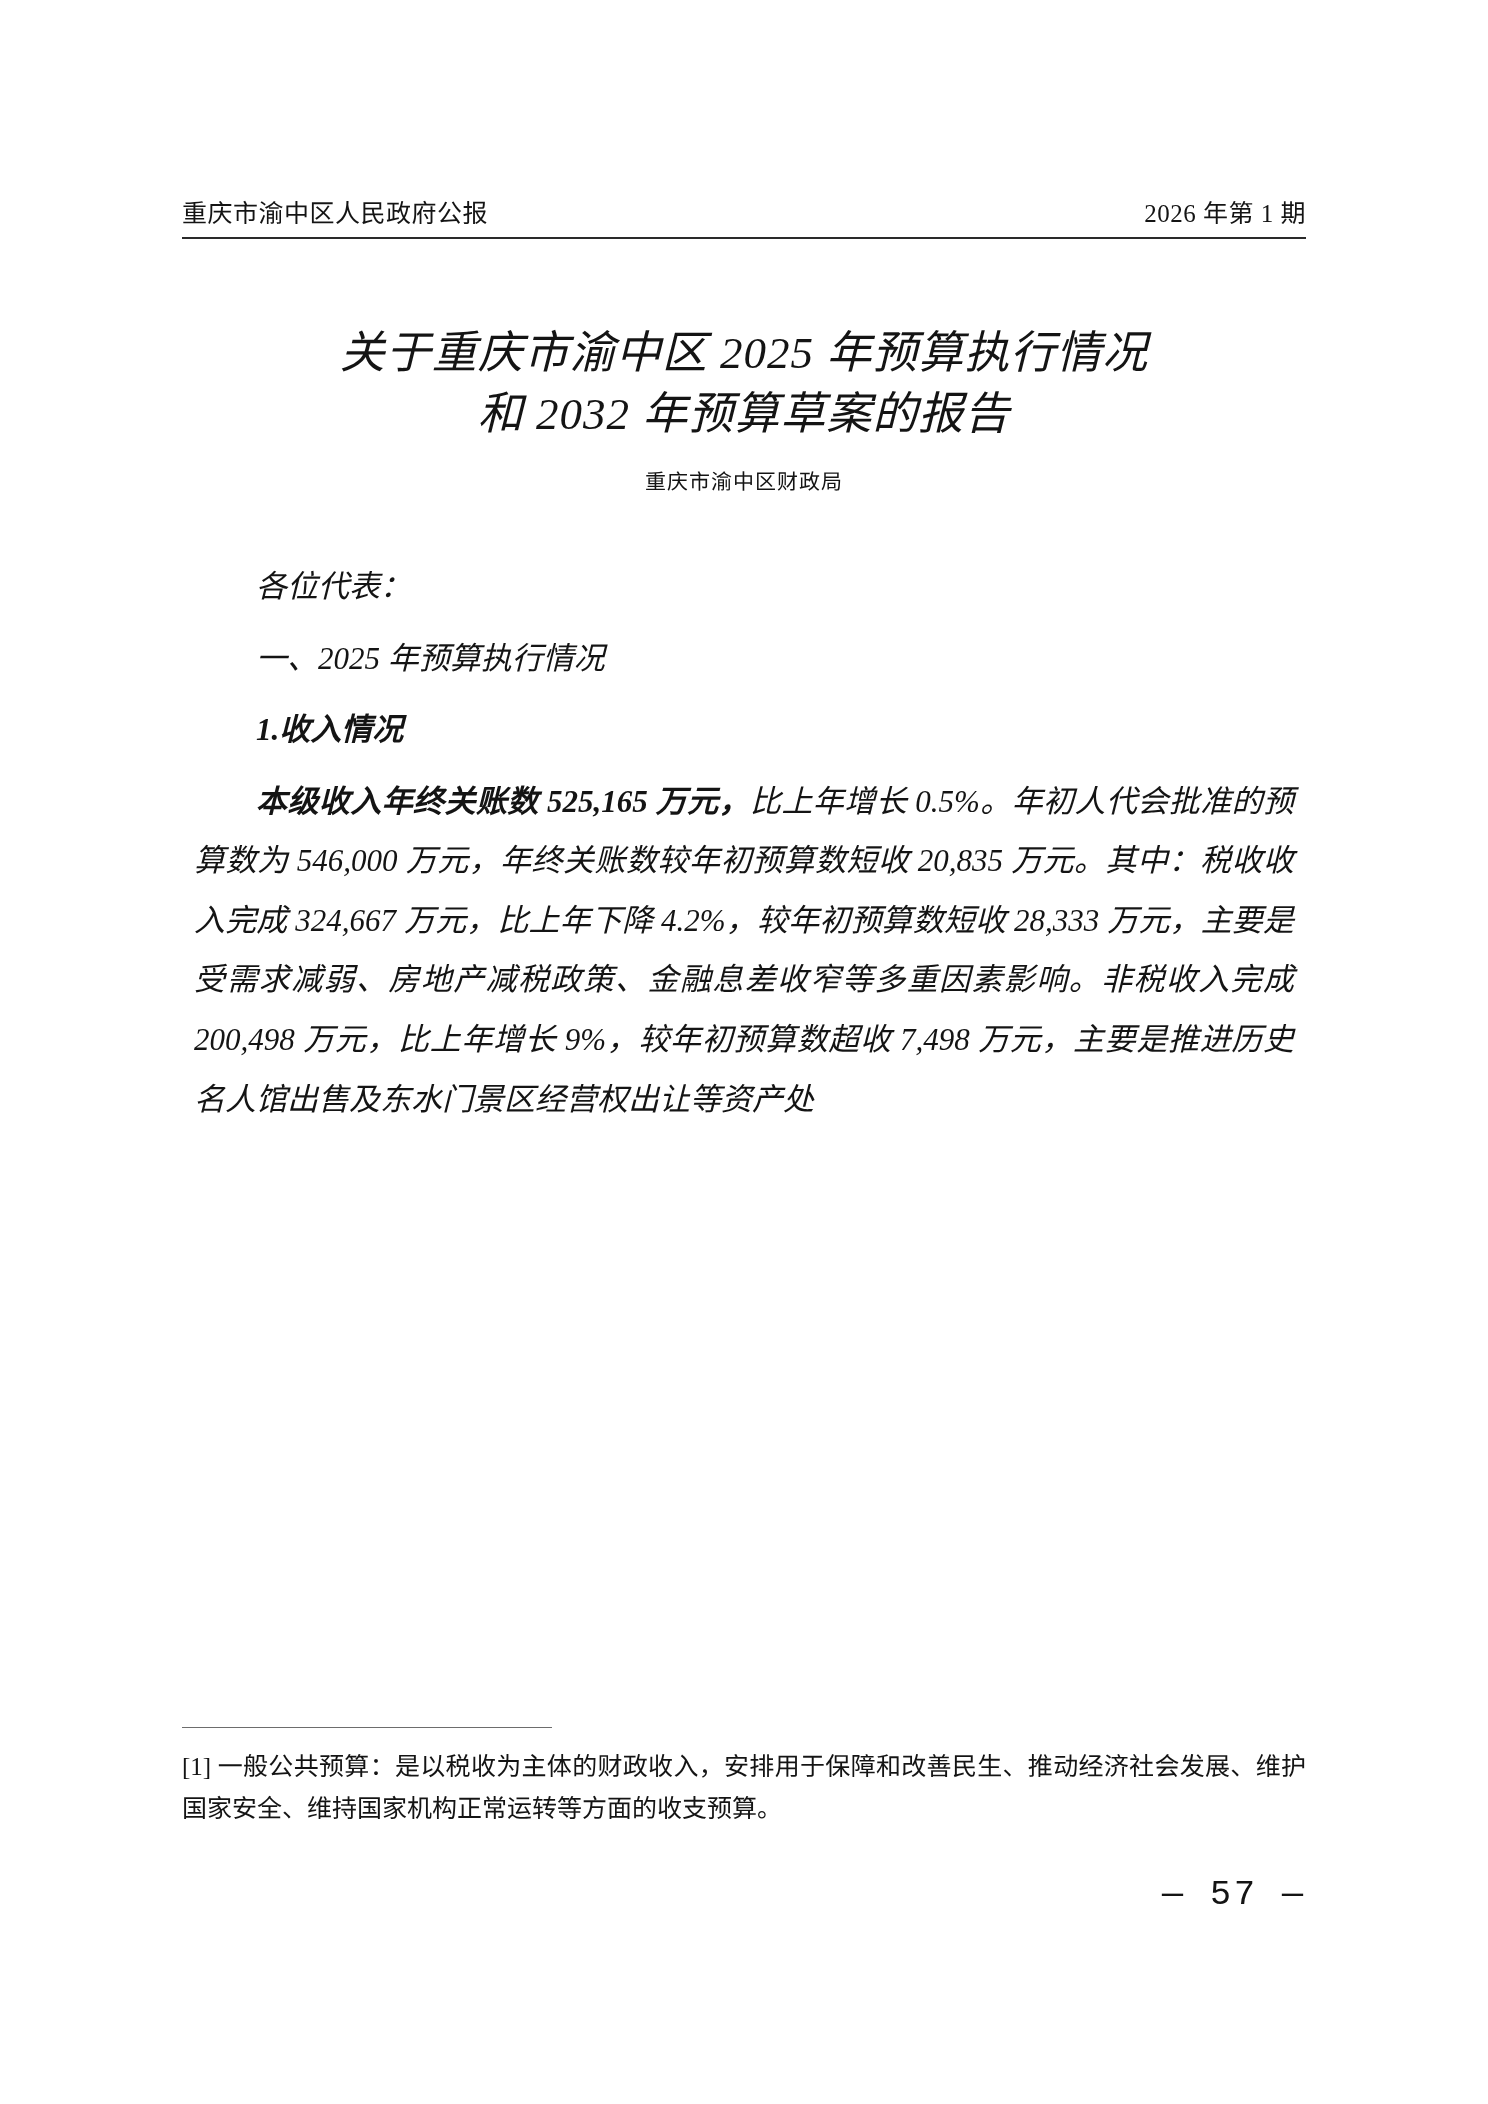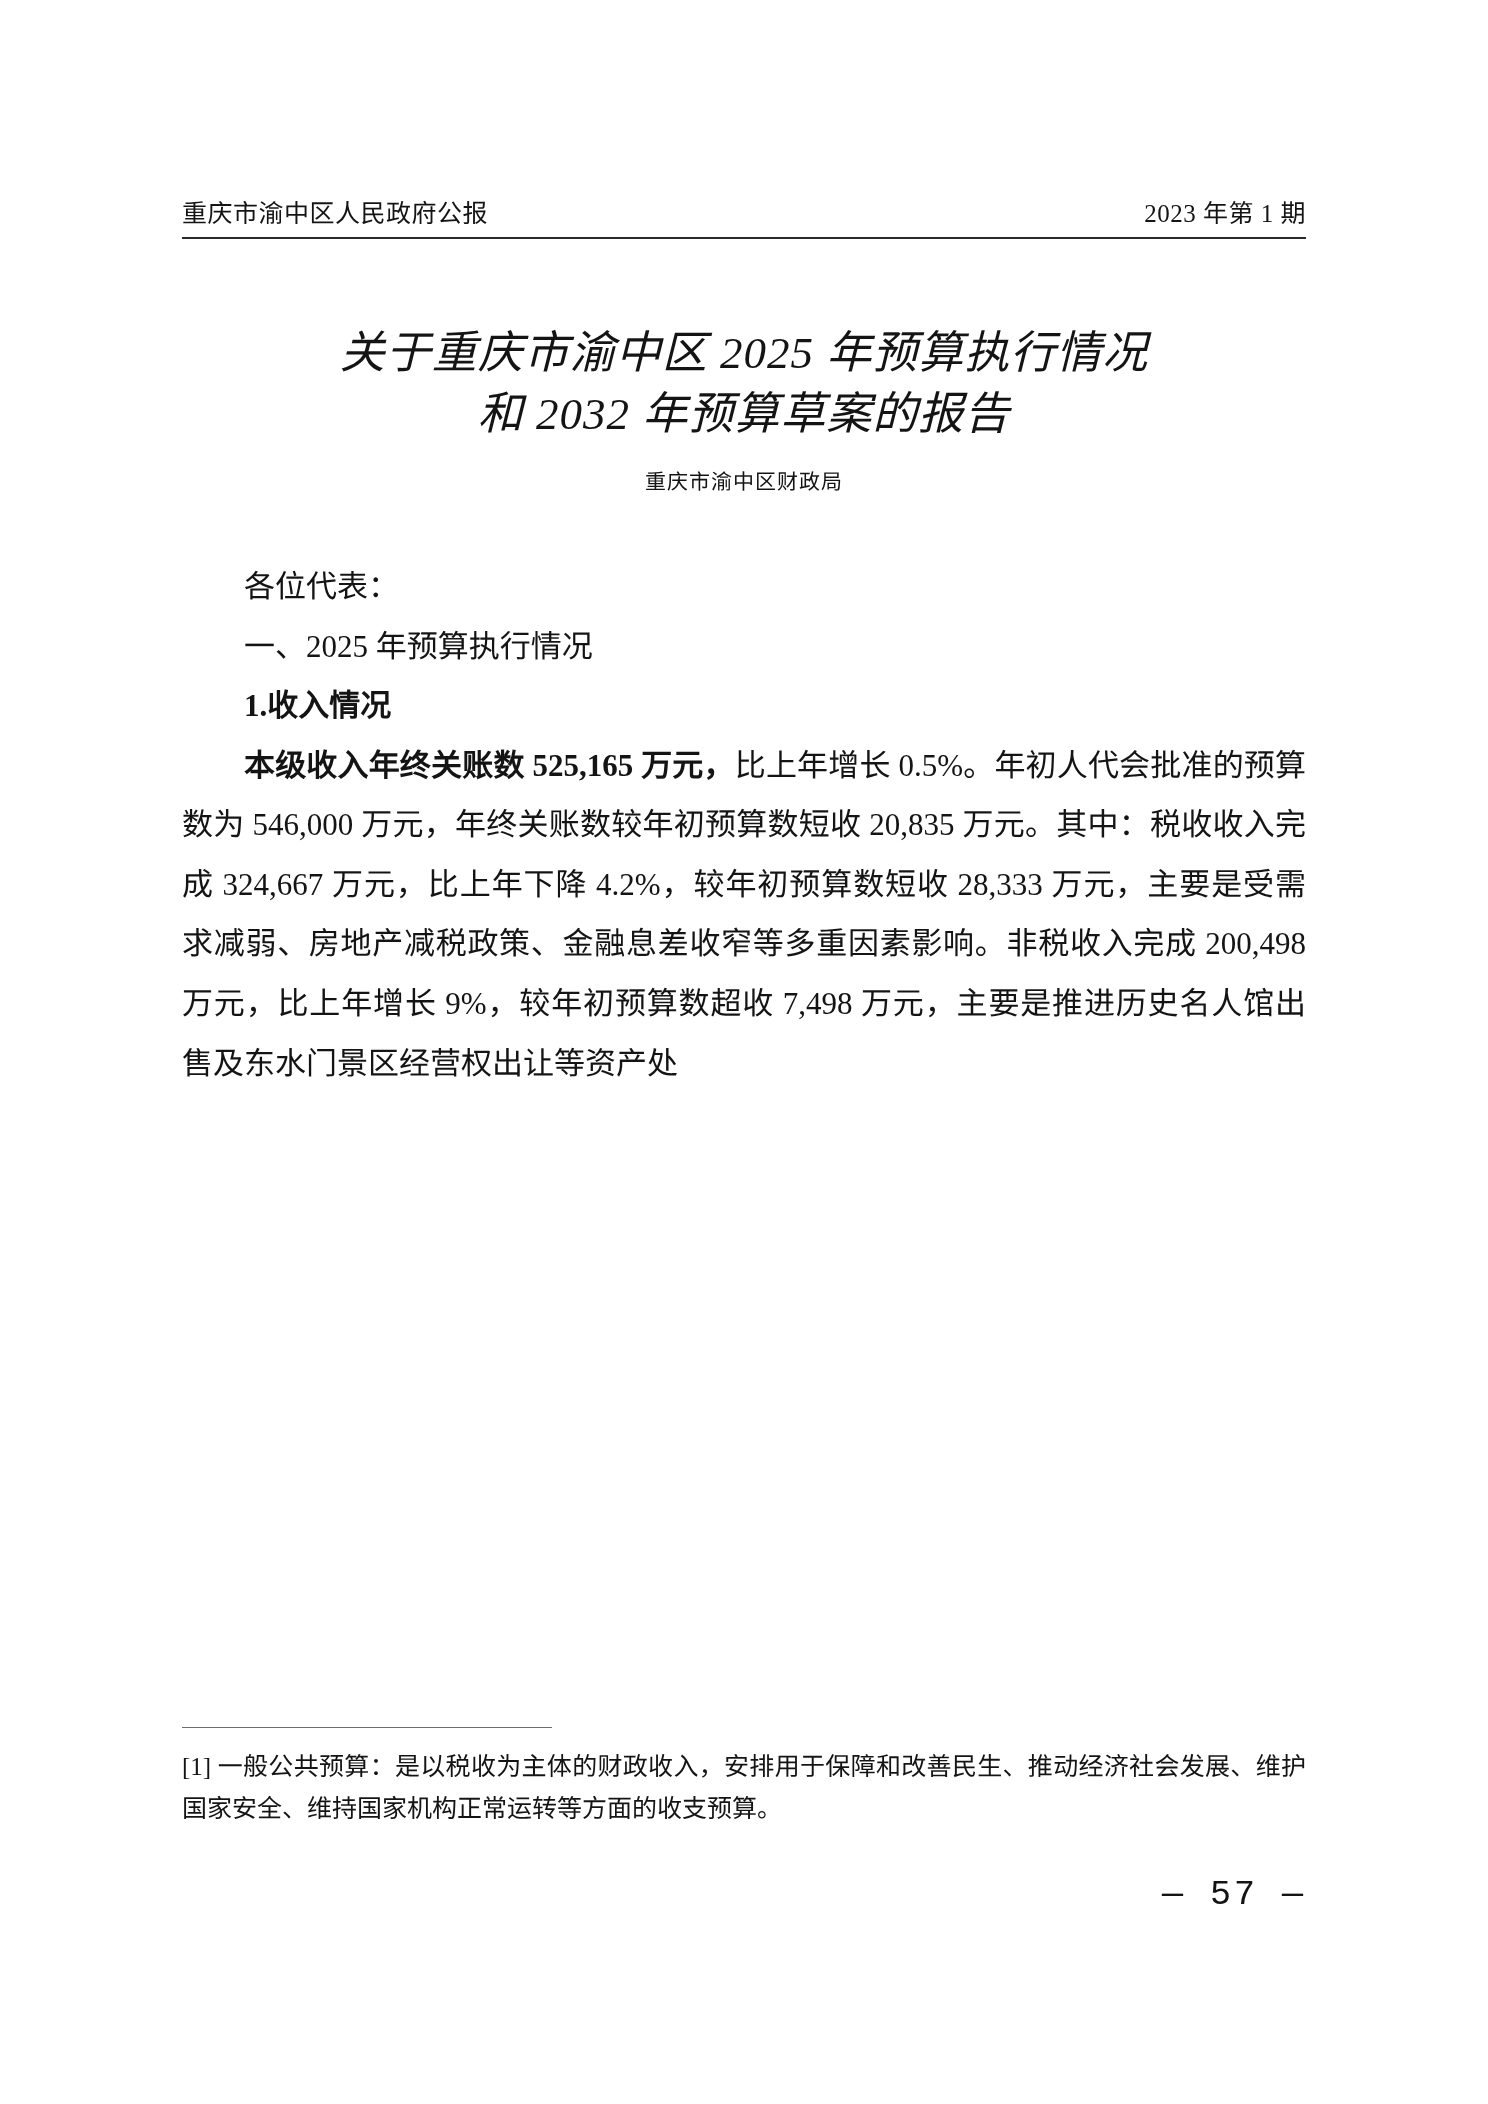--- a/index.html
+++ b/index.html
@@ -71,21 +71,22 @@
 
   
   .body-text {
     margin-top: 62px;
     font-size: 31px;
     line-height: 1.92;
     text-align: justify;
     text-justify: inter-ideograph;
   }
   .body-text p {
-    margin: 0;
+    margin: 12px;
+    font-style: italic;
   }
   .indent2 { text-indent: 62px; }
   .bold { font-weight: bold; }
   sup.fn {
     font-size: 19px;
     vertical-align: super;
     line-height: 0;
   }
 
   
@@ -121,21 +122,21 @@
 </style>
 </head>
 <body>
 
 <div class="page">
 
   <div class="content-col">
 
     <div class="header">
       <div class="left">重庆市渝中区人民政府公报</div>
-      <div class="right">2023 年第 1 期</div>
+      <div class="right">2026 年第 1 期</div>
     </div>
     <div class="header-rule"></div>
 
     <div class="title-block">
       <div class="doc-title">
         <span class="ln">关于重庆市渝中区 2025 年预算执行情况</span>
         <span class="ln">和 2032 年预算草案的报告</span>
       </div>
       <div class="doc-author">重庆市渝中区财政局</div>
     </div>

